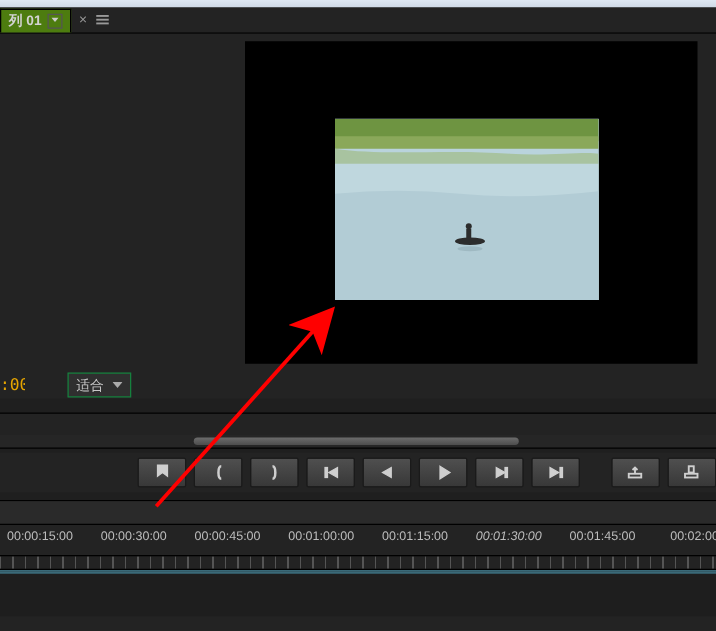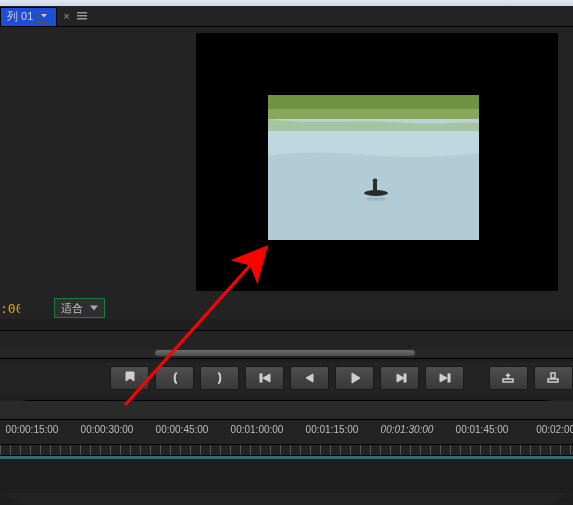--- a/index.html
+++ b/index.html
@@ -30,29 +30,30 @@
     position: absolute;
     left: 0; right: 0; top: 6px; height: 20px;
     background: #232323;
     border-bottom: 1px solid #000;
     display: flex;
     align-items: center;
     padding-left: 0px;
   }
   .tab {
     height: 18px;
-    background: #1d4ed8;
+    background: #4d7c0f;
     border: 1px solid #000;
     border-bottom: none;
     padding: 0 6px;
     display: flex;
     align-items: center;
     gap: 5px;
     color: #d4d4d4;
     font-size: 11px;
+    font-weight: bold;
   }
   .tab .arrow {
     width: 10px; height: 10px;
     border: 1px solid #555;
     display: flex; align-items: center; justify-content: center;
   }
   .tab .arrow svg { width: 6px; height: 6px; }
   .tab-menu-btn {
     width: 16px; height: 16px;
     margin-left: 4px;
@@ -153,21 +154,20 @@
   }
   .btn svg { width: 14px; height: 14px; fill: #cfcfcf; stroke: #cfcfcf; }
   .btn-group-gap { width: 14px; }
 
   
   .timeline-panel {
     position: absolute;
     left: 0; right: 0; top: 400px; bottom: 0;
     background: #232323;
     border-top: 1px solid #000;
-    border-radius: 30px;
   }
   .timeline-panel .spacer-top {
     height: 18px;
     background: #2a2a2a;
     border-bottom: 1px solid #000;
   }
   .time-ruler {
     height: 24px;
     background: #232323;
     position: relative;

